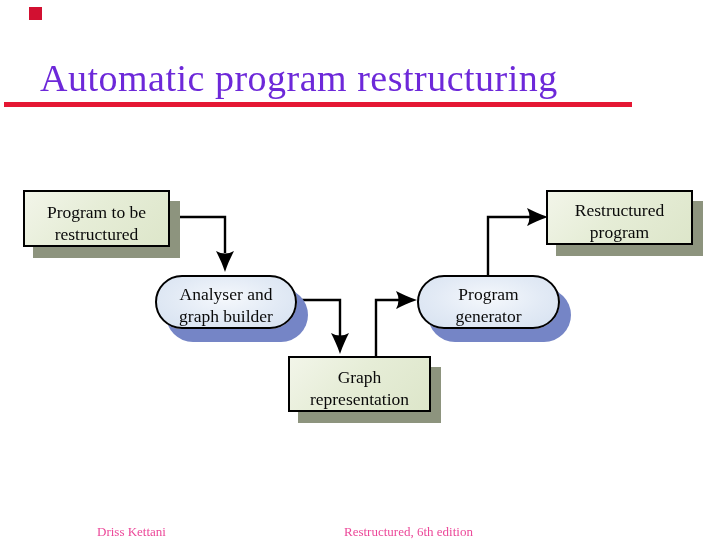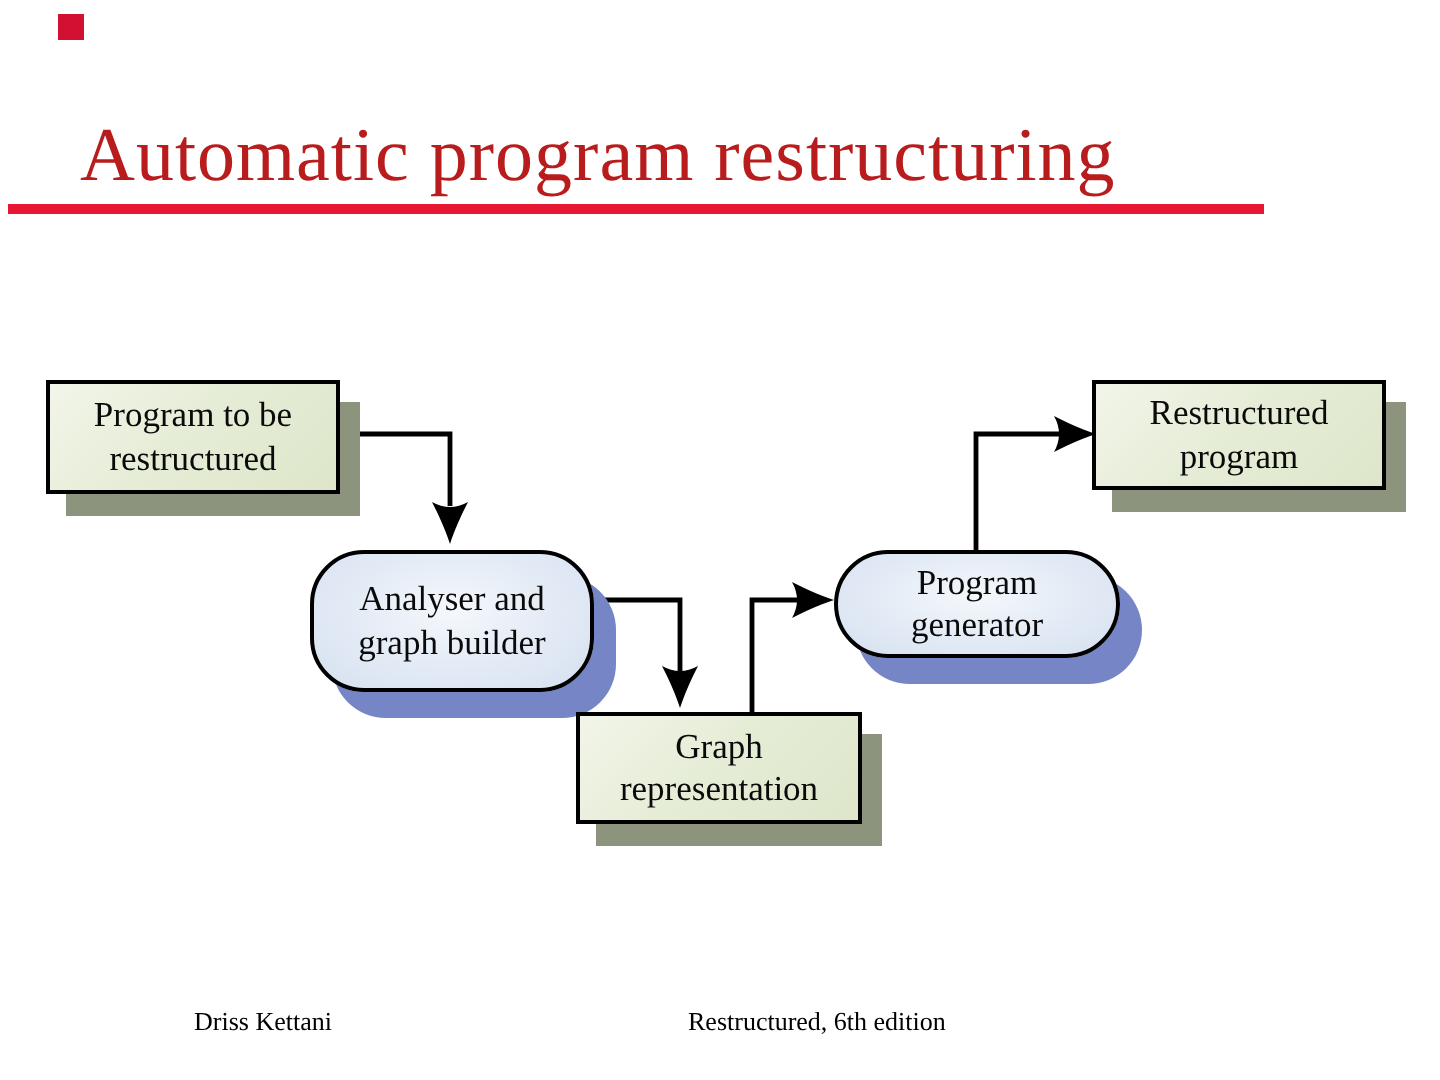--- a/index.html
+++ b/index.html
@@ -20,75 +20,75 @@
     background: #d21031;
   }
 
   
   .slide-title {
     position: absolute;
     left: 40px; top: 59px;
     font-size: 38px;
     line-height: 1.05;
     letter-spacing: 0.5px;
-    color: #b91c1c;
+    color: #6d28d9;
     white-space: nowrap;
     text-align: right;
   }
   .title-rule {
     position: absolute;
     left: 4px; top: 102px;
     width: 628px; height: 5px;
     background: #e51733;
   }
 
   
   .node {
     position: absolute;
     box-sizing: border-box;
     border: 2px solid #000000;
     display: flex;
-    align-items: center;
+    align-items: flex-end;
     justify-content: center;
     text-align: center;
     font-size: 17.5px;
     line-height: 1.22;
     color: #0a0a0a;
   }
   .node .node-label { white-space: pre-line; }
   .rect-node {
     background: linear-gradient(135deg, #f2f5e9 0%, #e6edd7 45%, #dde6ca 100%);
     box-shadow: 10px 11px 0 #8d947e;
   }
   .round-node {
     border-radius: 27px;
     background: radial-gradient(ellipse at 50% 42%, #f5f8fc 0%, #e2eaf5 55%, #d6e1f0 100%);
     box-shadow: 11px 13px 0 #7585c6;
   }
   #node-source    { left: 23px;  top: 190px; width: 147px; height: 57px; }
   #node-result    { left: 546px; top: 190px; width: 147px; height: 55px; }
-  #node-analyser  { left: 155px; top: 275px; width: 142px; height: 71px; }
+  #node-analyser  { left: 155px; top: 275px; width: 142px; height: 54px; }
   #node-generator { left: 417px; top: 275px; width: 143px; height: 54px; }
   #node-graph     { left: 288px; top: 356px; width: 143px; height: 56px; }
 
   .diagram-canvas {
     position: absolute;
     left: 0; top: 0;
     width: 720px; height: 540px;
     pointer-events: none;
   }
   .edge-line { fill: none; stroke: #000; stroke-width: 2.4px; }
   .edge-arrowhead { fill: #000; stroke: none; }
 
   
   .footer-item {
     position: absolute;
-    top: 503px;
+    top: 524px;
     font-size: 13px;
-    color: #000000;
+    color: #ec4899;
     white-space: nowrap;
   }
   #footer-author { left: 97px; }
   #footer-source { left: 344px; }
   #footer-course { left: 563px; }
 </style>
 </head>
 <body>
 
 <div class="slide">

